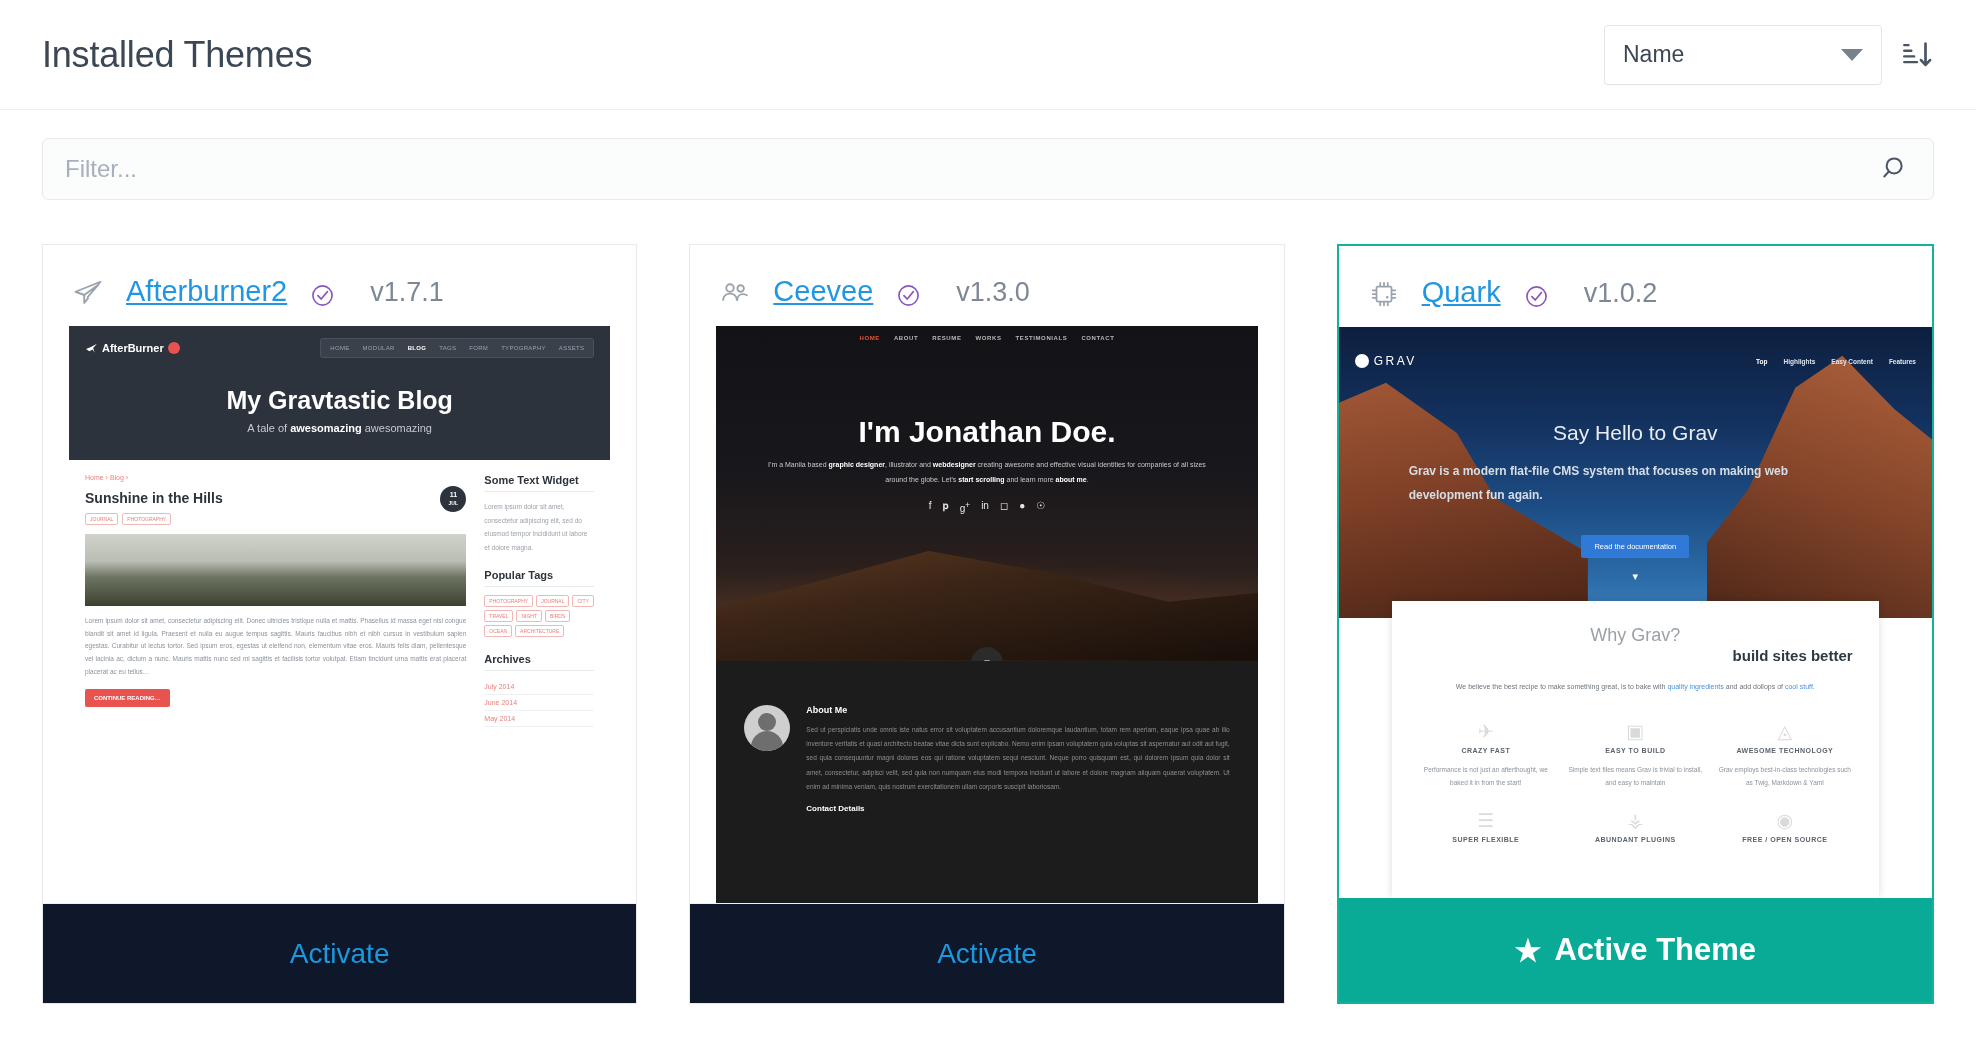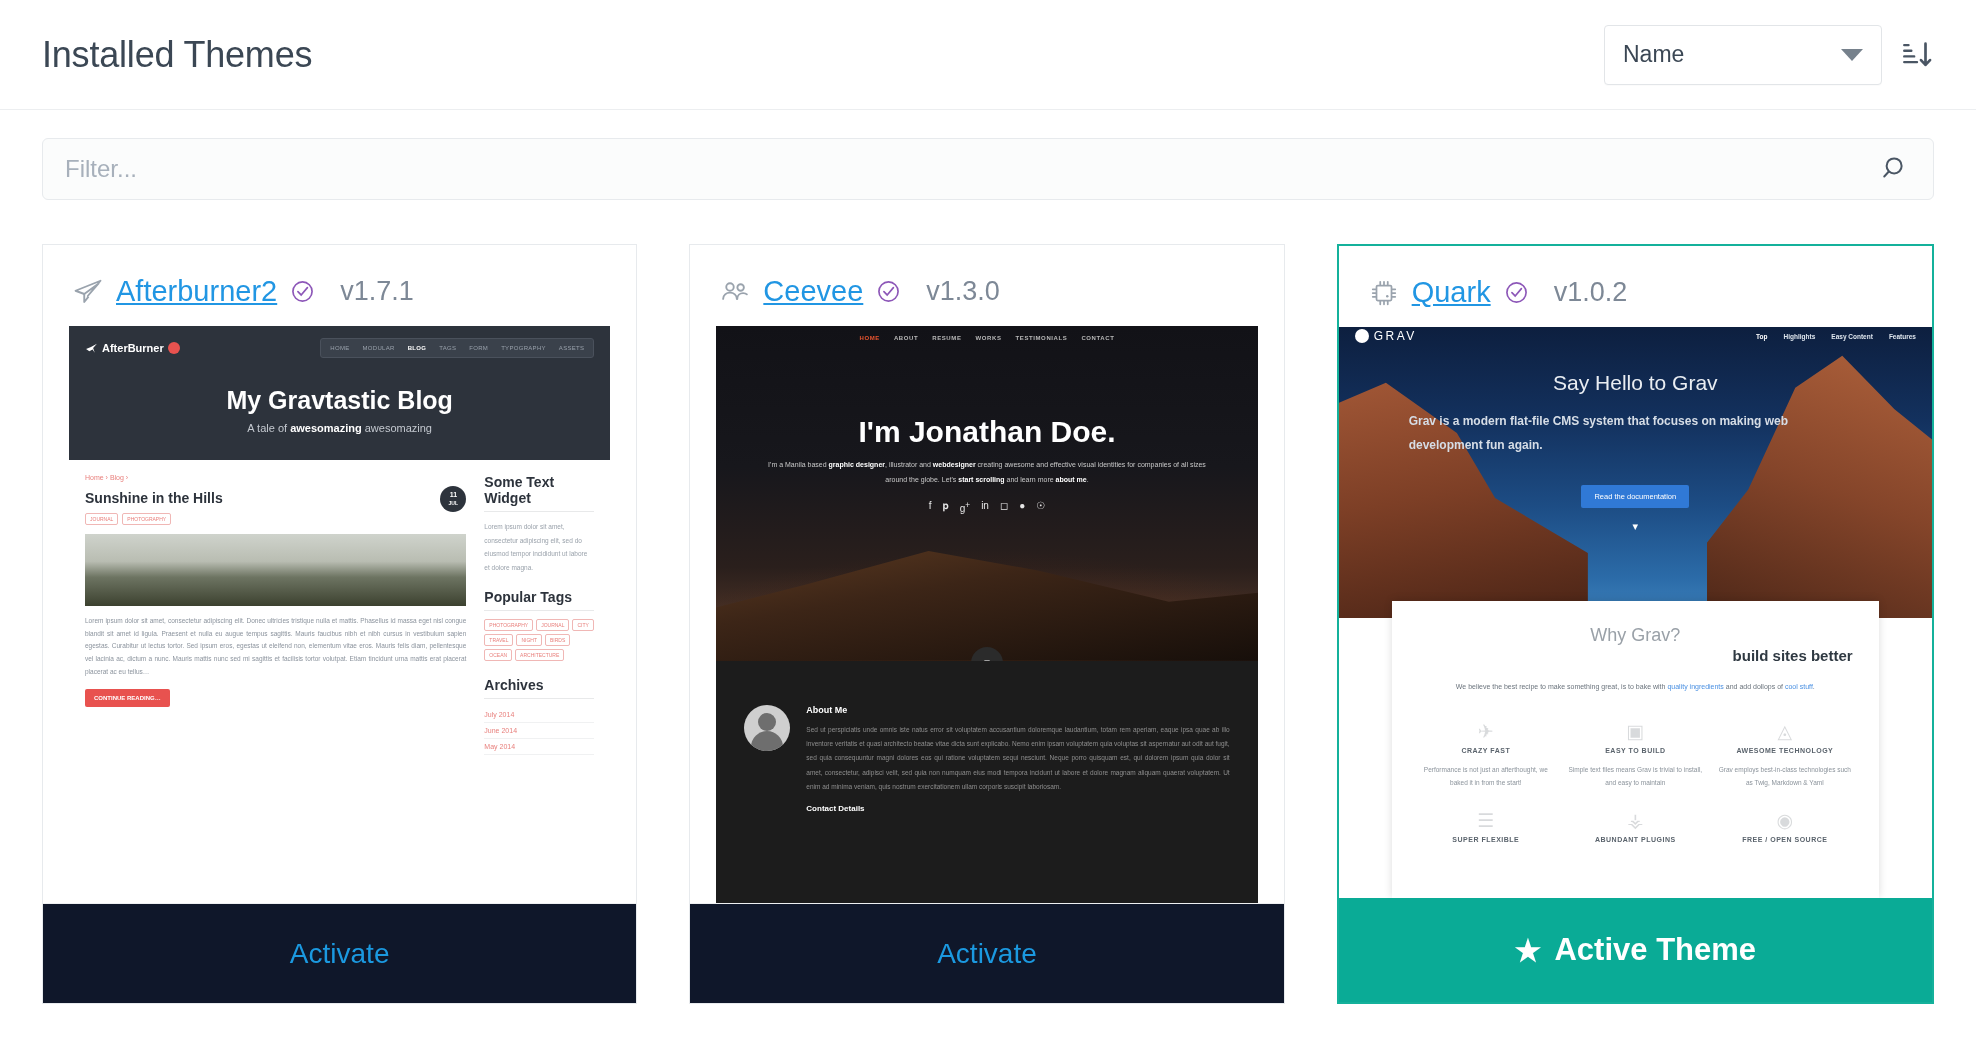--- a/index.html
+++ b/index.html
@@ -68,21 +68,21 @@
   .card {
     flex: 1 1 0; min-width: 0;
     border: 1px solid #e7eaed;
     background: #fff;
     display: flex; flex-direction: column;
     height: 760px;
   }
   .card.active { border: 2px solid #14b19b; }
   .card-head {
     padding: 30px 30px 18px 30px;
-    display: flex; align-items: center; gap: 13px;
+    display: flex; align-items: flex-end; gap: 23px;
   }
   .theme-icon { width: 30px; height: 30px; flex: 0 0 auto; }
   .theme-name { font-size: 29px; color: #2196e3; font-weight: 400; }
   .check-badge { width: 25px; height: 25px; flex: 0 0 auto; }
   .theme-version { font-size: 27px; color: #7d8896; margin-left: 12px; }
 
   .thumb-wrap {
     margin: 0 26px; flex: 1 1 auto; overflow: hidden;
     position: relative; background: #fff;
   }
@@ -132,21 +132,21 @@
   .ab-tag { border:1px solid #f0b7b5; color:#e8807d; font-size:5px; padding:2px 4px; border-radius:2px; }
   .ab-photo {
     height: 72px; margin-top: 9px;
     background: linear-gradient(180deg,#cfd3cc 0%,#b9bdb2 38%,#6d7462 60%,#3c412f 100%);
   }
   .ab-text { font-size: 6.5px; line-height: 1.95; color:#8b939d; margin-top: 9px; text-align: justify; }
   .ab-btn {
     display:inline-block; margin-top: 11px; background:#e8524f; color:#fff;
     font-size: 6px; padding: 6px 9px; border-radius: 2px; font-weight:bold;
   }
-  .ab-wtitle { font-size: 14px; font-weight: bold; color:#2d333c; }
+  .ab-wtitle { font-size: 11px; font-weight: bold; color:#2d333c; }
   .ab-rule { height:1px; background:#e8e9ea; margin: 5px 0 8px 0; }
   .ab-wtext { font-size:6.5px; line-height:2.1; color:#9aa2ab; }
   .ab-tagcloud { display:flex; flex-wrap: wrap; gap: 3px; }
   .ab-arch a { display:block; color:#e8807d; font-size: 7px; padding: 4px 0; border-bottom:1px solid #f0f1f2; text-decoration:none; }
 
   
   .cv { width:100%; height:100%; background:#1c1c1c; }
   .cv-hero {
     height: 58%; position: relative;
     background:
@@ -185,21 +185,21 @@
     height: 51%; position:relative; overflow:hidden;
     background: linear-gradient(180deg,#0d1f3f 0%,#13315e 32%,#1d4d85 62%,#2b6ba8 86%,#3e82bc 100%);
   }
   .qk-rockL, .qk-rockR { position:absolute; bottom:0; }
   .qk-rockL { left:-4%; width:46%; height:86%;
     background: linear-gradient(170deg,#a65a38 0%,#7d3f26 50%,#4a2416 100%);
     clip-path: polygon(0 18%, 26% 6%, 52% 26%, 66% 52%, 100% 74%, 100% 100%, 0 100%); }
   .qk-rockR { right:-6%; width:44%; height:92%;
     background: linear-gradient(200deg,#b3643d 0%,#85452a 52%,#4d2718 100%);
     clip-path: polygon(0 72%, 16% 52%, 34% 14%, 52% 2%, 72% 22%, 100% 44%, 100% 100%, 0 100%); }
-  .qk-nav { position:relative; z-index:3; display:flex; align-items:center; padding: 2px 16px; }
+  .qk-nav { position:relative; z-index:3; display:flex; align-items:center; padding: 27px 16px; }
   .qk-logo { display:flex; align-items:center; gap:5px; color:#fff; font-size:12px; letter-spacing:2.5px; }
   .qk-logo-circle { width:14px; height:14px; border-radius:50%; background:#fff; display:inline-block; }
   .qk-navlinks { margin-left:auto; display:flex; gap:16px; }
   .qk-navlinks span { color:#dfe6ee; font-size:6.5px; font-weight:bold; }
   .qk-navlinks span.on { color:#fff; }
   .qk-h1 { position:relative; z-index:3; text-align:center; color:#e9edf2; font-size:21px; font-weight:300; margin-top: 26px; }
   .qk-h2 { position:relative; z-index:3; text-align:center; color:#fff; font-size:20px; font-weight:bold; margin-top: 2px; }
   .qk-sub { position:relative; z-index:3; text-align:left; color:#d6dde6; font-size:12px; line-height:2; margin: 14px 70px 0 70px; font-weight: bold; }
   .qk-cta {
     position:relative; z-index:3; display:block; width: fit-content; margin: 28px auto 0 auto;

